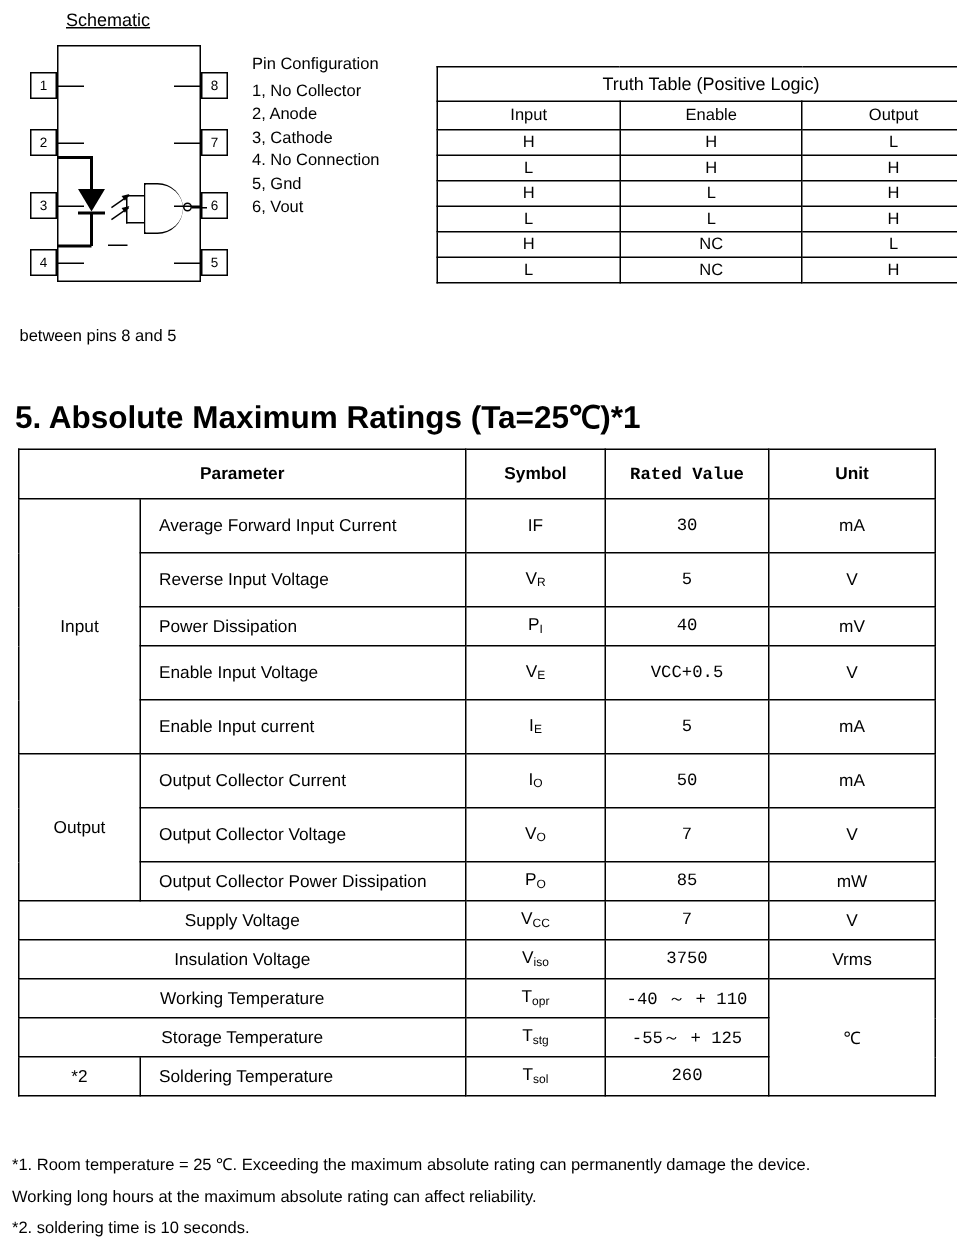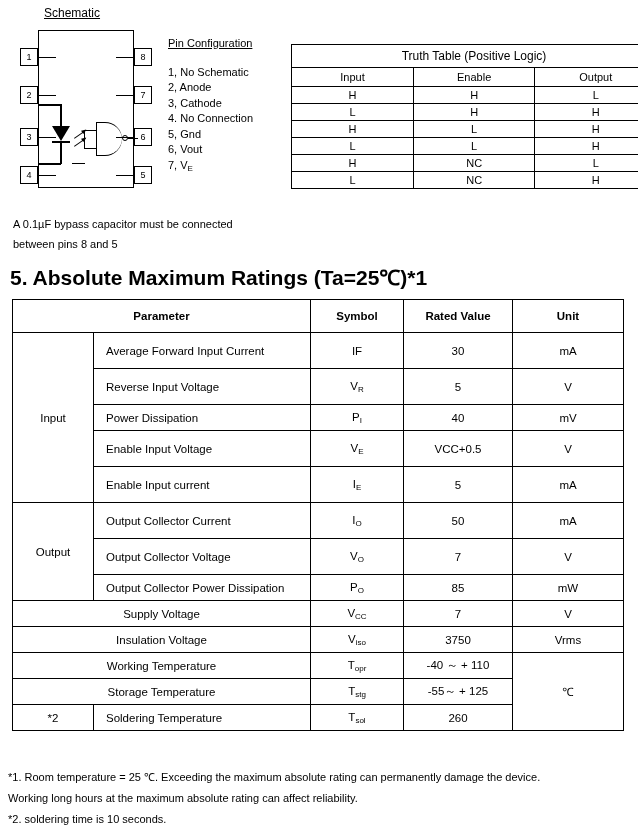--- a/index.html
+++ b/index.html
@@ -193,22 +193,21 @@
   
   .pinconf {
     position: absolute;
     left: 168px;
     top: 36px;
     width: 118px;
     font-size: 11px;
     line-height: 15.5px;
   }
   .pinconf .hdr {
-    text-decoration: underline;
-    margin-bottom: 13px;
+    margin-bottom: 2px;
   }
   .pinconf div { white-space: nowrap; }
   sub { font-size: 8px; vertical-align: -0.22em; }
 
   
   .truth {
     position: absolute;
     left: 291px;
     top: 44px;
     width: 366px;
@@ -266,21 +265,21 @@
     font-weight: bold;
     height: 32px;
   }
   .ratings .grp {
     text-align: center;
     width: 68px;
   }
   .ratings .param { padding-left: 12px; }
   .ratings .ctr { text-align: center; }
   .ratings .sym { text-align: center; width: 80px; }
-  .ratings .val { text-align: center; width: 96px; }
+  .ratings .val { text-align: center; width: 96px; font-family: Liberation Mono, monospace; }
   .ratings .unit { text-align: center; width: 98px; }
   .ratings .tall { height: 36px; }
 
   
   .footnotes {
     position: absolute;
     left: 8px;
     top: 767px;
     width: 622px;
     font-size: 11px;
@@ -329,27 +328,26 @@
     <div class="gate-dot"></div>
     <div class="gate-in1"></div>
     <div class="gate-in2"></div>
     <div class="gate-vline"></div>
     <div class="gate-feed"></div>
     <div class="gate-out"></div>
   </div>
 
   <div class="pinconf">
     <div class="hdr">Pin Configuration</div>
-    <div>1, No Schematic</div>
+    <div>1, No Collector</div>
     <div>2, Anode</div>
     <div>3, Cathode</div>
     <div>4. No Connection</div>
     <div>5, Gnd</div>
     <div>6, Vout</div>
-    <div>7, V<sub>E</sub></div>
   </div>
 
   <table class="truth">
     <tbody>
         <tr>
           <td class="ttitle" colspan="3">Truth Table (Positive Logic)</td>
         </tr>
     <tr class="thead">
       <td style="width:33.4%">Input</td>
       <td style="width:33.3%">Enable</td>
@@ -382,21 +380,20 @@
     </tr>
     <tr>
       <td>L</td>
       <td>NC</td>
       <td>H</td>
     </tr>
   </tbody>
     </table>
 
   <div class="cap-note">
-    <div>A 0.1µF bypass capacitor must be connected</div>
     <div>between pins 8 and 5</div>
   </div>
 
   <div class="sec-heading">5.  Absolute Maximum Ratings (Ta=25℃)*1</div>
 
   <table class="ratings">
     <tbody>
         <tr class="hdr">
       <td colspan="2">Parameter</td>
       <td class="sym">Symbol</td>

